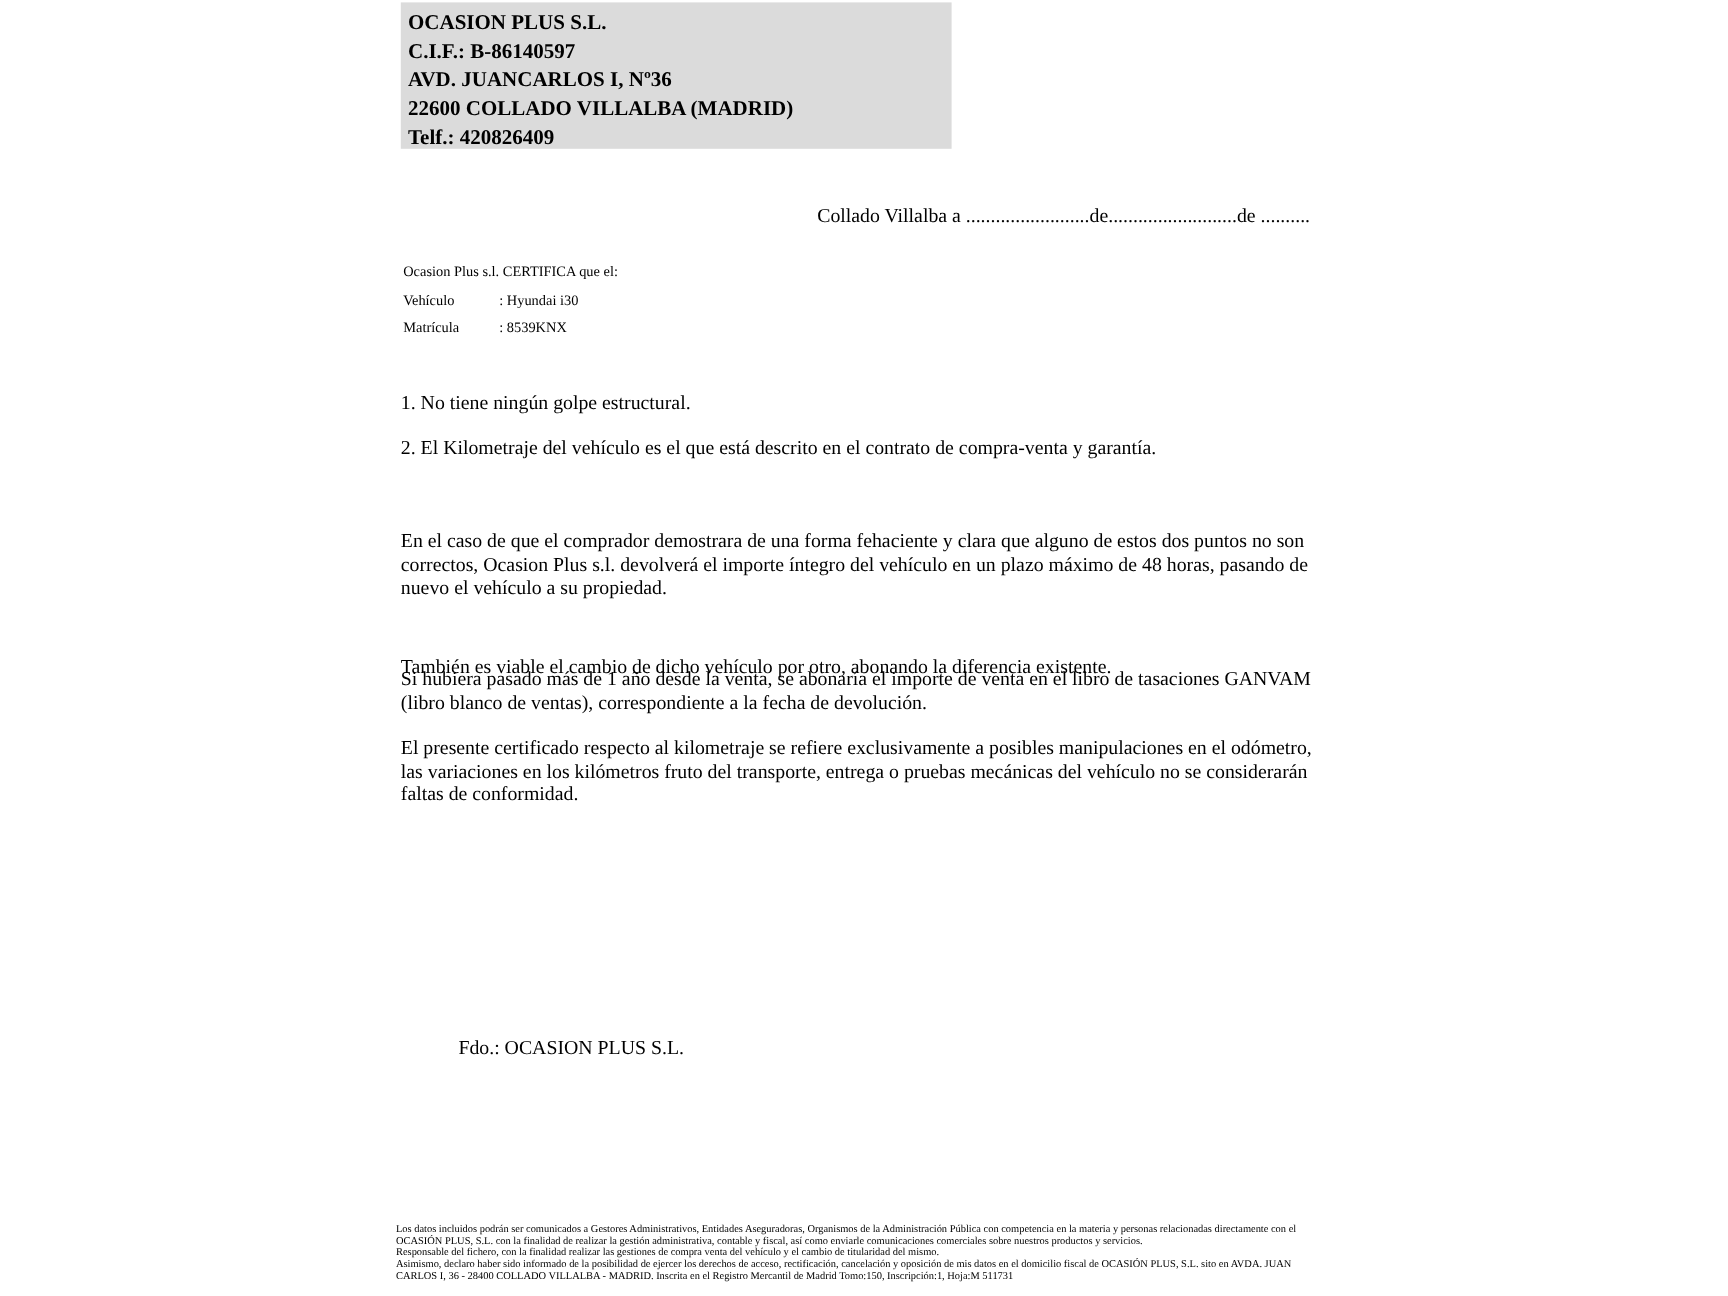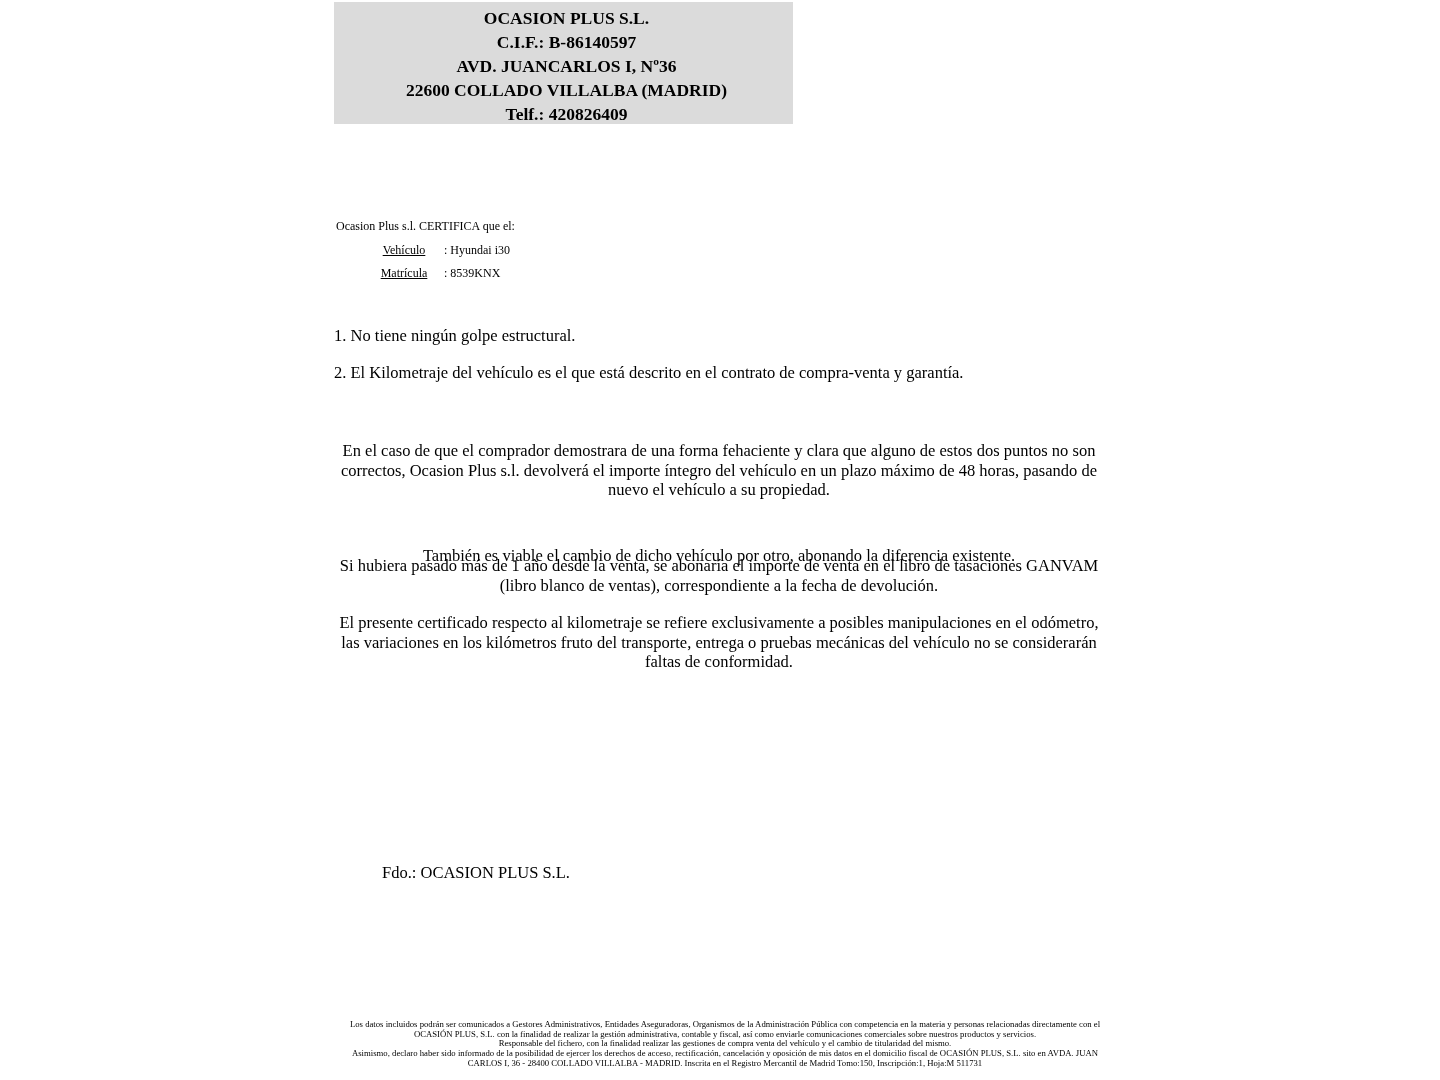--- a/index.html
+++ b/index.html
@@ -1,15 +1,15 @@
 <!DOCTYPE html>
 <html><head>
 <meta charset="utf-8">
 <style>
-  * { margin: 0; padding: 0; box-sizing: border-box; text-align: center; }
+  * { margin: 0; padding: 0; box-sizing: border-box; }
   html, body {
     width: 1440px; height: 1080px;
     background: #ffffff;
     font-family: "Liberation Serif", serif;
     color: #000000;
     overflow: hidden;
   }
   .page { position: relative; width: 1440px; height: 1080px; }
 
   .letterhead {
@@ -36,22 +36,20 @@
   .cert-block {
     position: absolute;
     left: 336px; top: 215px;
     font-size: 12px;
     line-height: 23.5px;
   }
   .cert-row { display: flex; }
   .cert-row .cert-label {
     display: inline-block;
     min-width: 80px;
-    text-decoration: underline;
-    margin-left: 28px;
   }
 
   .point-1 { position: absolute; left: 334px; top: 326px; font-size: 16.5px; }
   .point-2 { position: absolute; left: 334px; top: 363px; font-size: 16.5px; }
 
   .body-para {
     position: absolute;
     left: 334px;
     width: 770px;
     font-size: 16.5px;
@@ -84,20 +82,21 @@
 <div class="page">
 
   <div class="letterhead">
     <div>OCASION PLUS S.L.</div>
     <div>C.I.F.: B-86140597</div>
     <div>AVD. JUANCARLOS I, Nº36</div>
     <div>22600 COLLADO VILLALBA (MADRID)</div>
     <div>Telf.: 420826409</div>
   </div>
 
+  <div class="date-line">Collado Villalba a .........................de..........................de ..........</div>
 
   <div class="cert-block">
     <div>Ocasion Plus s.l. CERTIFICA que el:</div>
     <div class="cert-row">
       <span class="cert-label">Vehículo</span>
       <span>: Hyundai i30</span>
     </div>
     <div class="cert-row">
       <span class="cert-label">Matrícula</span>
       <span>: 8539KNX</span>

